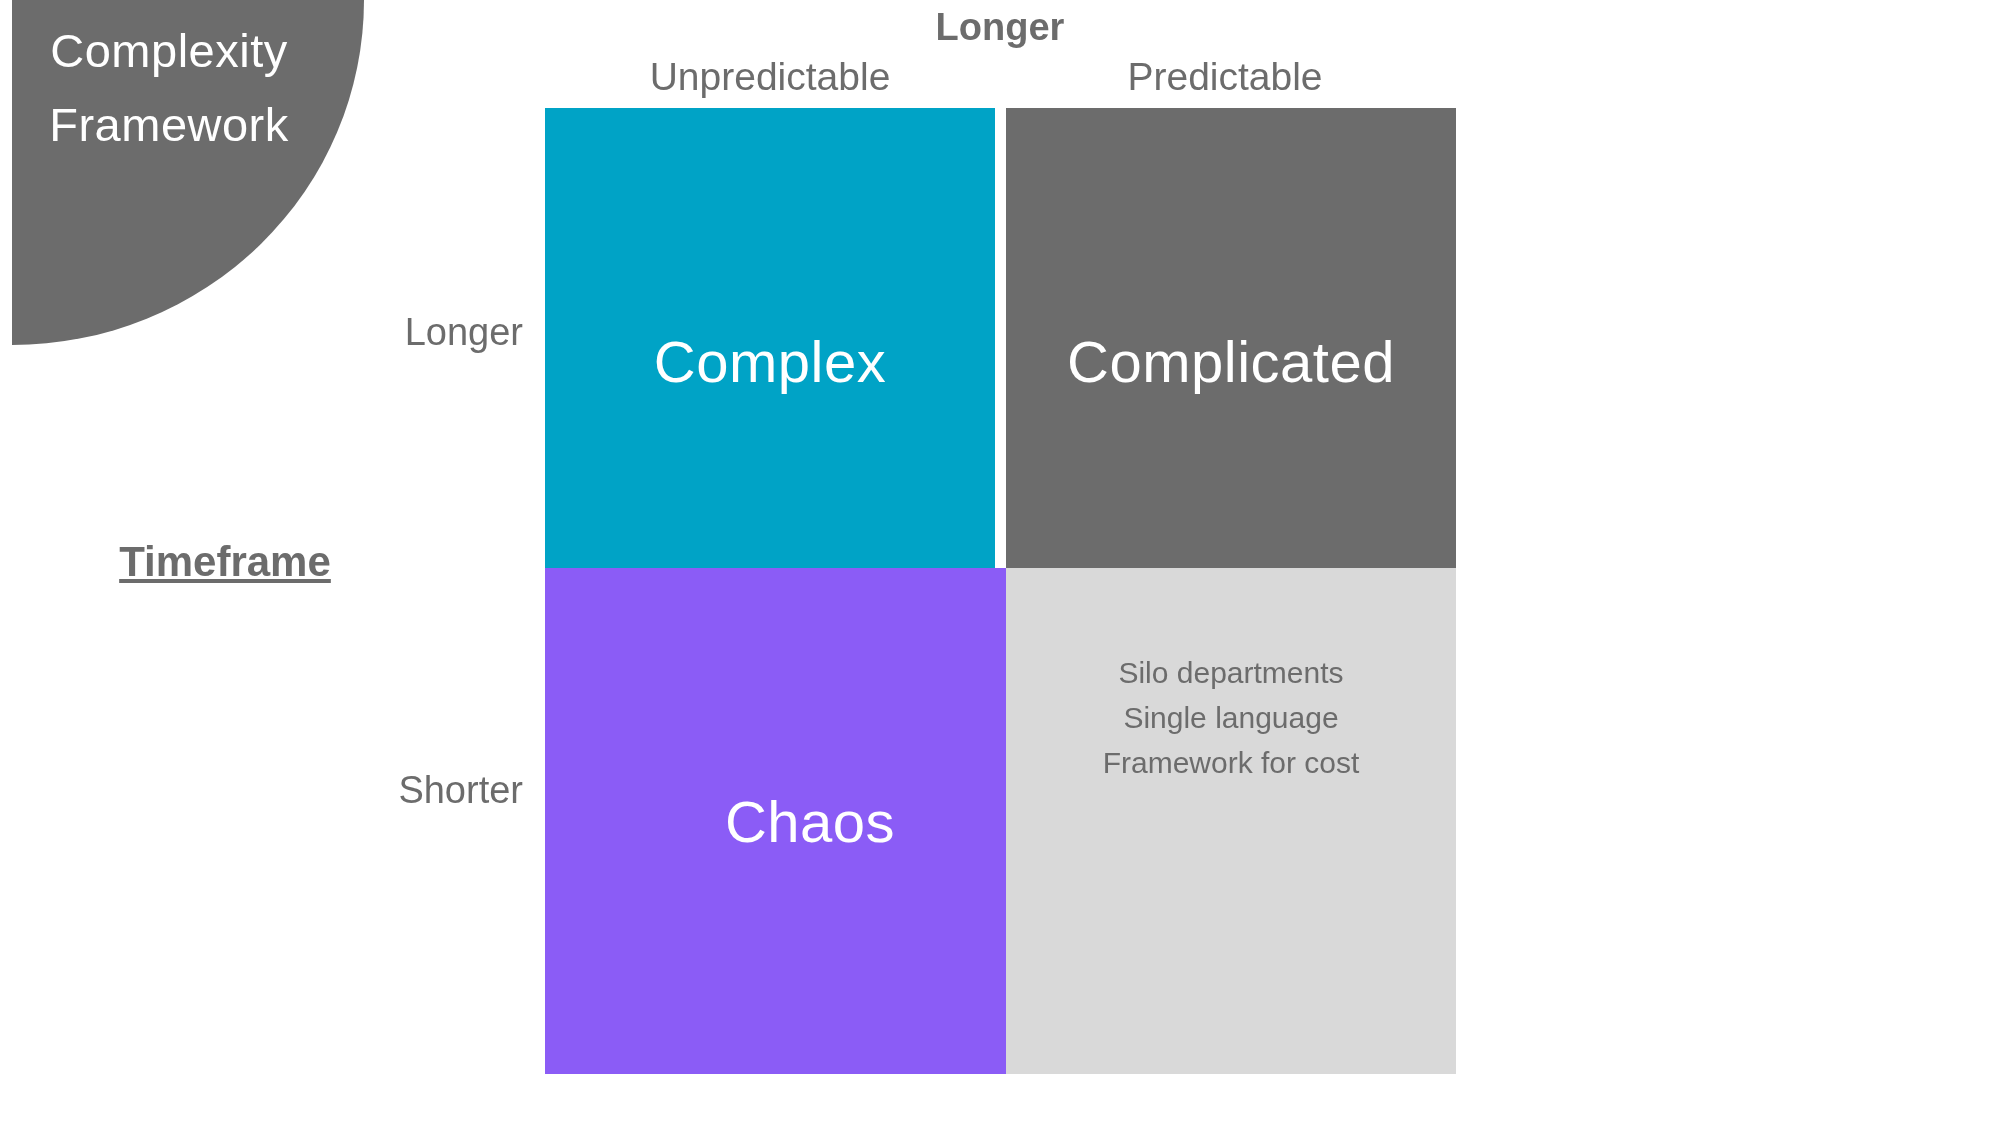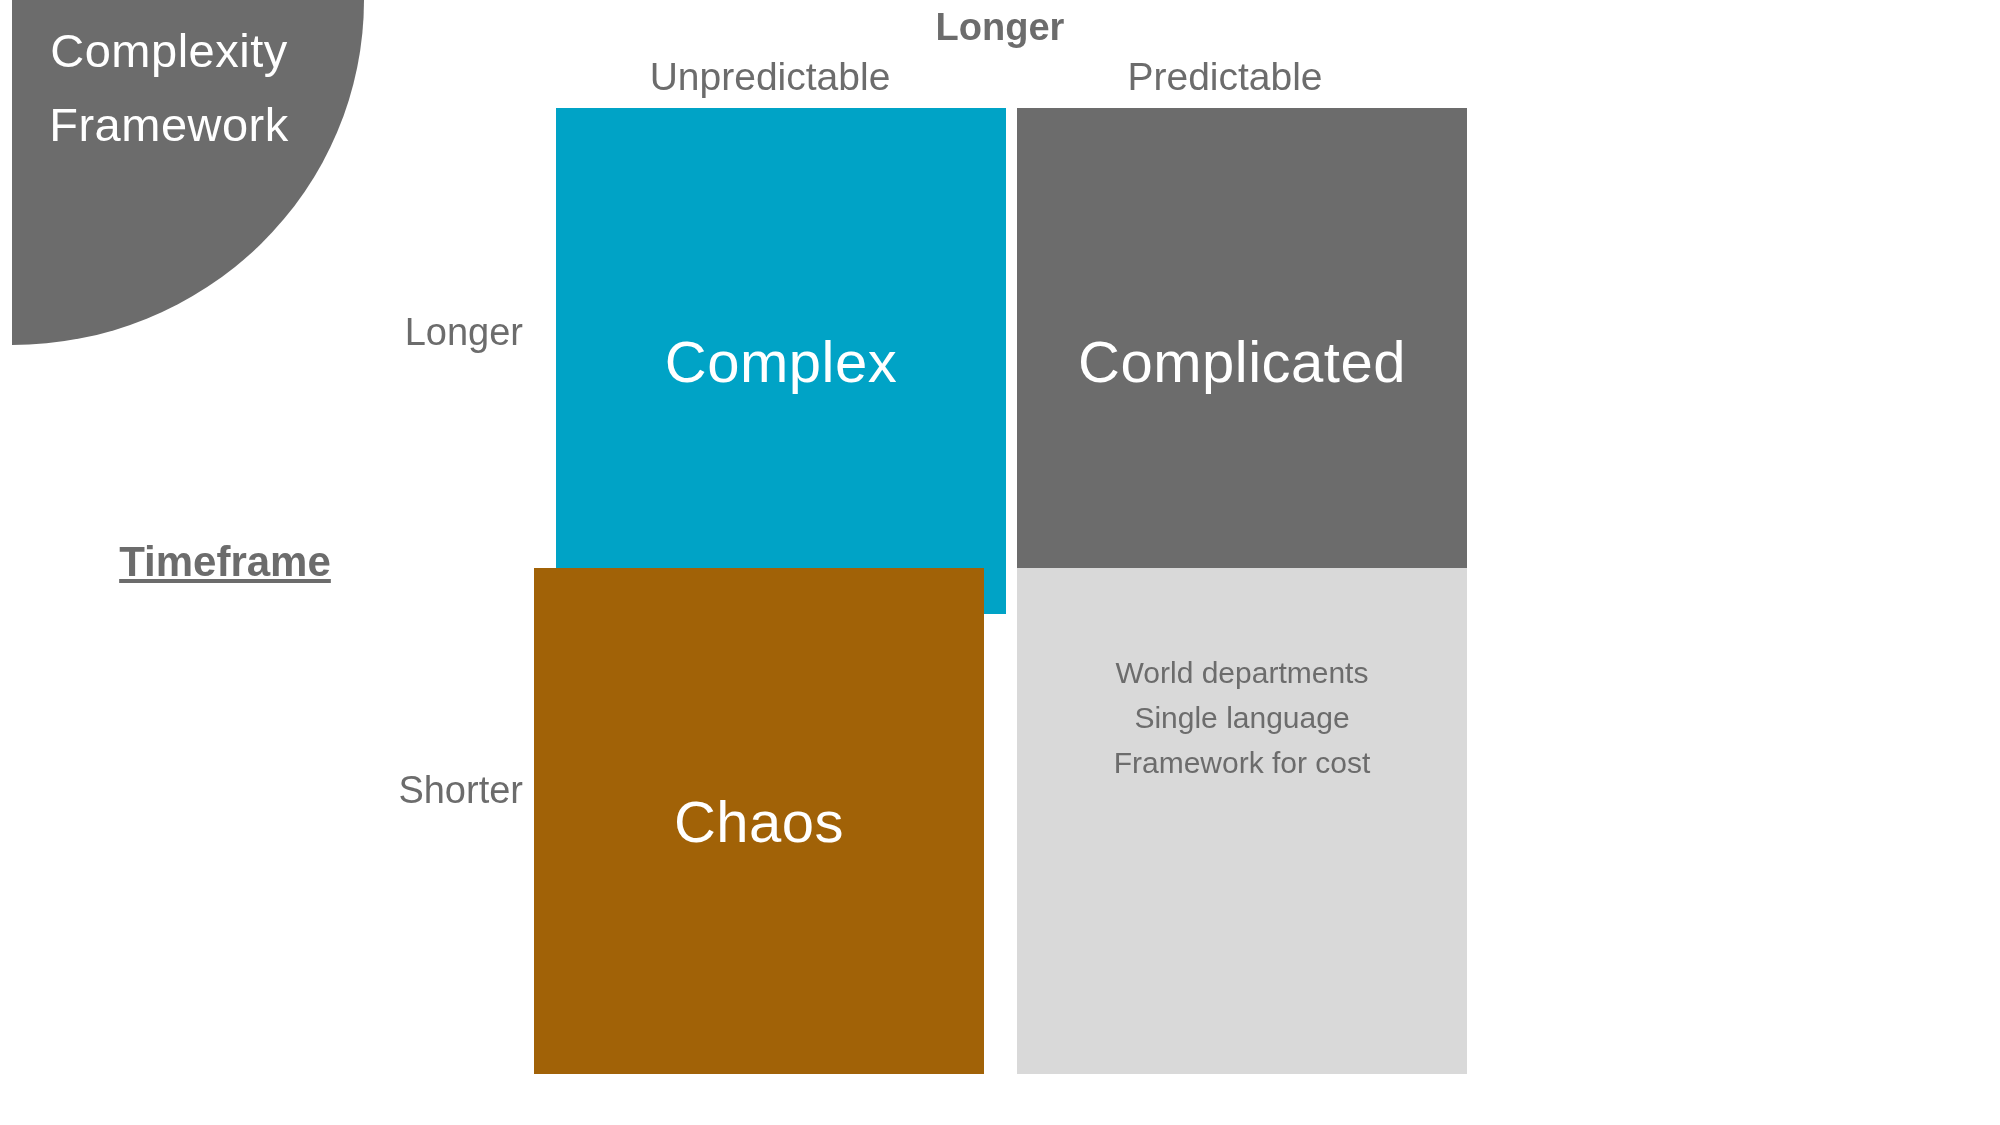--- a/index.html
+++ b/index.html
@@ -78,25 +78,24 @@
   .row-header.top    { top: 311px; }
   .row-header.bottom { top: 769px; }
 
   
   .quadrant {
     position: absolute;
     width: 450px; height: 506px;
     display: flex;
     align-items: center;
     justify-content: center;
-    margin-left: 11px;
   }
   .quadrant.q-tl { left: 545px;  top: 108px; background: #00A3C6; }
   .quadrant.q-tr { left: 1006px; top: 108px; background: #6C6C6C; }
-  .quadrant.q-bl { left: 523px;  top: 568px; background: #a16207; }
+  .quadrant.q-bl { left: 545px;  top: 568px; background: #8b5cf6; padding-left: 40px; }
   .quadrant.q-br { left: 1006px; top: 568px; background: #D9D9D9;
                    align-items: flex-start; }
   .quadrant-label {
     color: #ffffff;
     font-size: 58px;
     font-weight: 300;
     letter-spacing: 0.5px;
   }
   .quadrant-details {
     margin-top: 82px;
@@ -138,19 +137,19 @@
   <div class="quadrant q-tr">
     <span class="quadrant-label">Complicated</span>
   </div>
 
   <div class="quadrant q-bl">
     <span class="quadrant-label">Chaos</span>
   </div>
 
   <div class="quadrant q-br">
     <div class="quadrant-details">
-      <div>World departments</div>
+      <div>Silo departments</div>
       <div>Single language</div>
       <div>Framework for cost</div>
     </div>
   </div>
 
 </div>
 
 </body></html>

